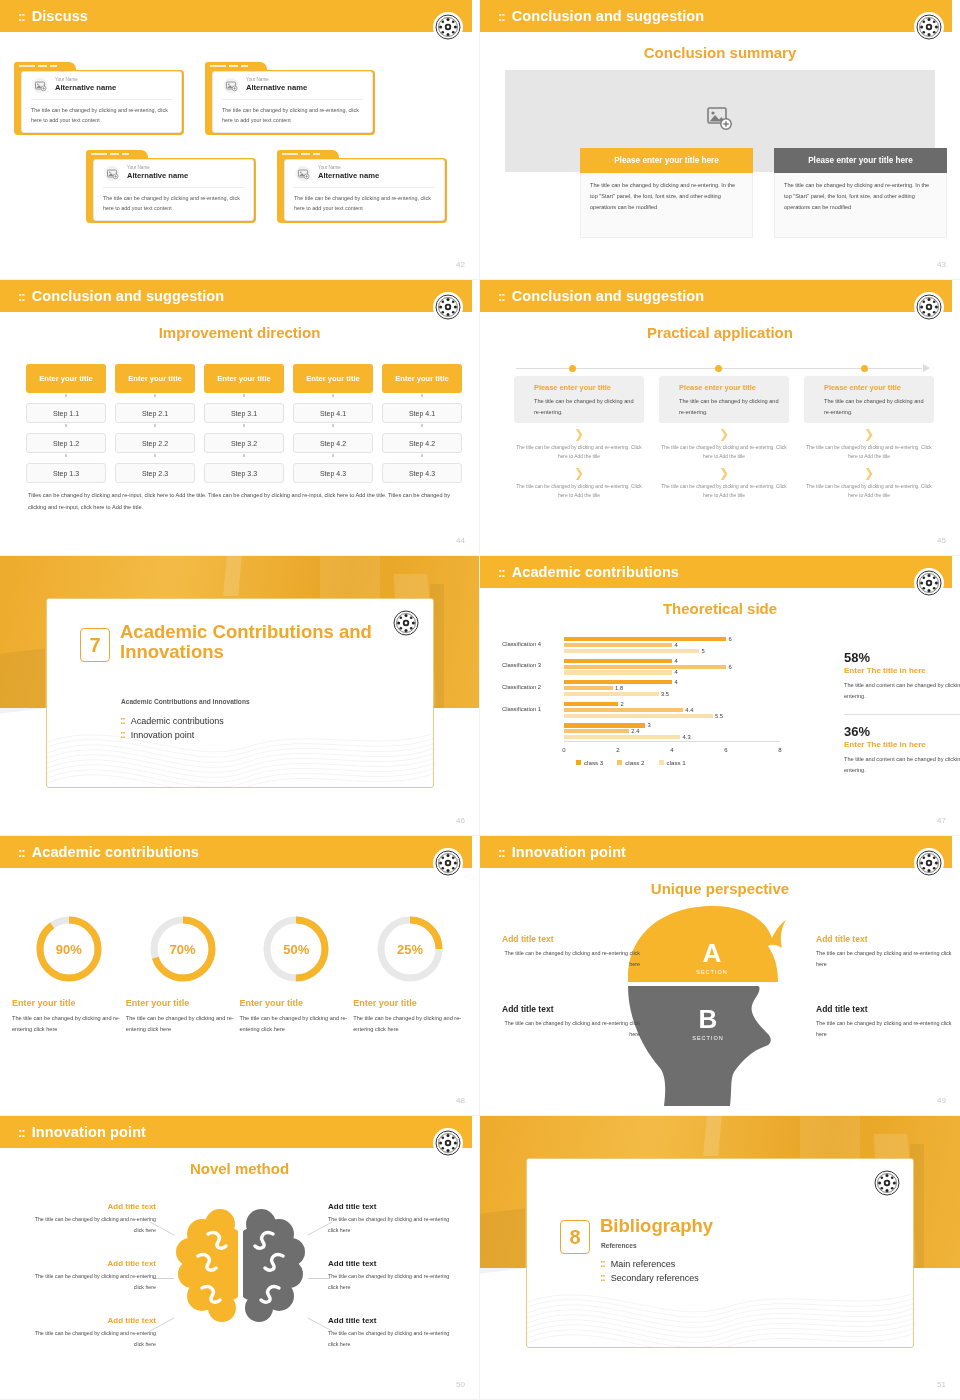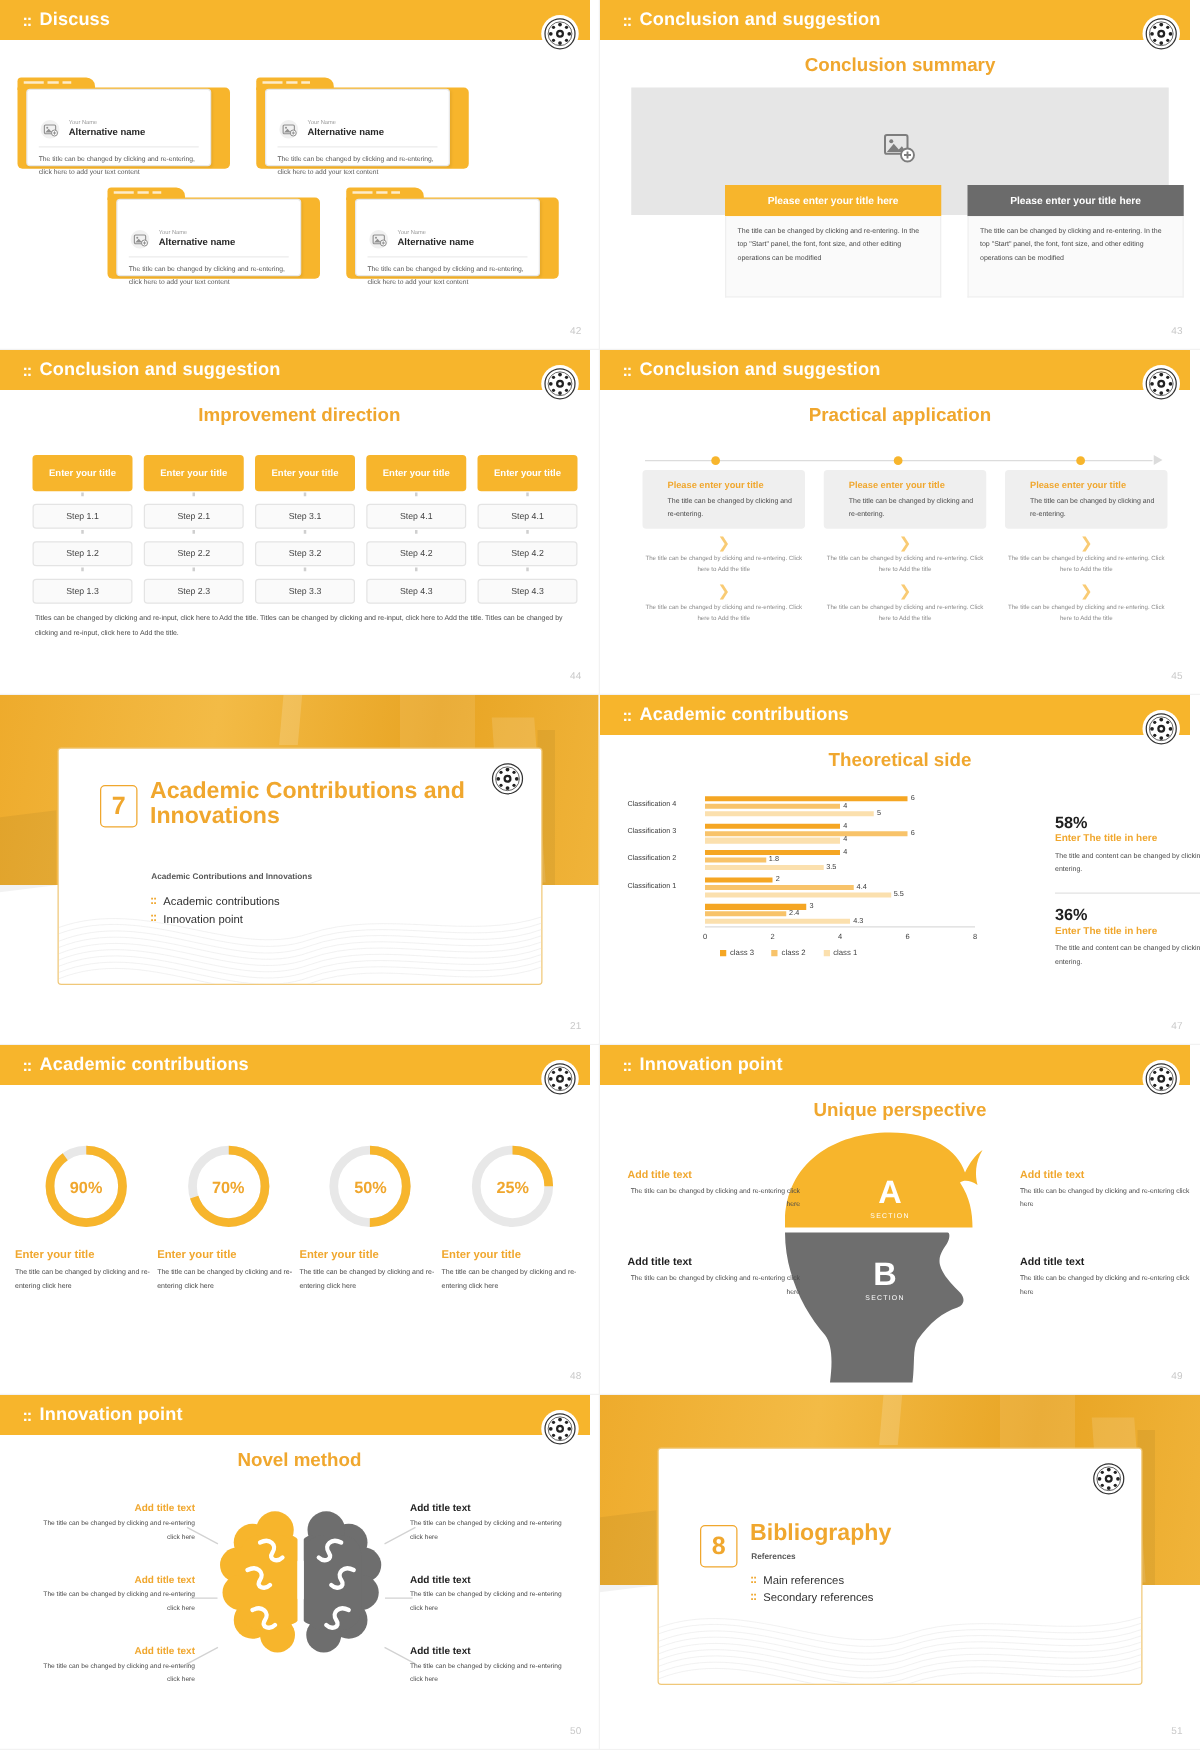--- a/index.html
+++ b/index.html
@@ -80,26 +80,26 @@
   .folder .tab i:nth-child(2){ left:24px; width:9px; }
   .folder .tab i:nth-child(3){ left:36px; width:7px; }
   .folder .back {
     position: absolute; left: 0; top: 8px;
     width: 170px; height: 65px;
     background: #f7b52c;
     border-radius: 0 4px 4px 4px;
   }
   .folder .card {
     position: absolute; left: 7px; top: 9px;
-    width: 148px; height: 62px;
+    width: 161px; height: 62px;
     background: #ffffff;
     border: 1px solid #e8e8e8;
     border-radius: 3px;
     box-shadow: 1px 1px 2px rgba(0,0,0,.06);
-    padding: 23px 9px 0 9px;
+    padding: 5px 9px 0 9px;
   }
   .folder .row { display: flex; align-items: center; gap: 7px; }
   .ph-ic {
     width: 17px; height: 16px; flex: 0 0 auto;
     display: flex; align-items: center; justify-content: center;
   }
   .folder .nm1 { font-size: 4.6px; color: #9a9a9a; line-height: 1.3; }
   .folder .nm2 { font-size: 7.6px; color: #262626; font-weight: bold; line-height:1.3; }
   .folder .rule { height:1px; background:#ececec; margin: 6px 0 5px 0; }
   .folder .desc { font-size: 5.4px; color: #575757; line-height: 1.85; }
@@ -665,21 +665,21 @@
     <div class="dlist" style="top:160px;">
       <div class="dli">
         <span class="bdots">::</span>
         <span class="btx">Academic contributions</span>
       </div>
       <div class="dli">
         <span class="bdots">::</span>
         <span class="btx">Innovation point</span>
       </div>
     </div>
-    <div class="pgnum">21</div>
+    <div class="pgnum">46</div>
   </div>
 
   <div class="slide rcol">
     <div class="hdr">
       <span class="dots">::</span>
       <span class="htxt">Academic contributions</span>
     </div>
     <div class="seal">
       <svg width="26" height="26" viewBox="0 0 26 26">
           <circle cx="13" cy="13" r="12" fill="none" stroke="#333" stroke-width="1"></circle>

